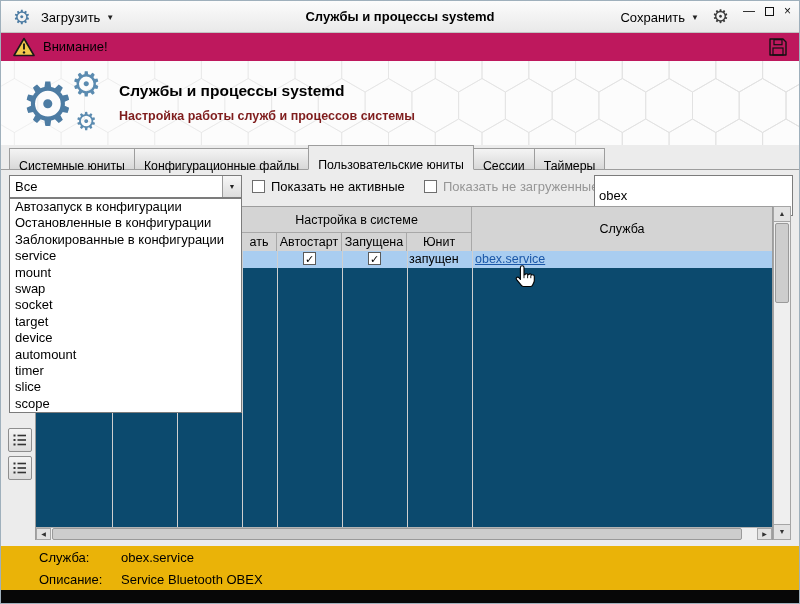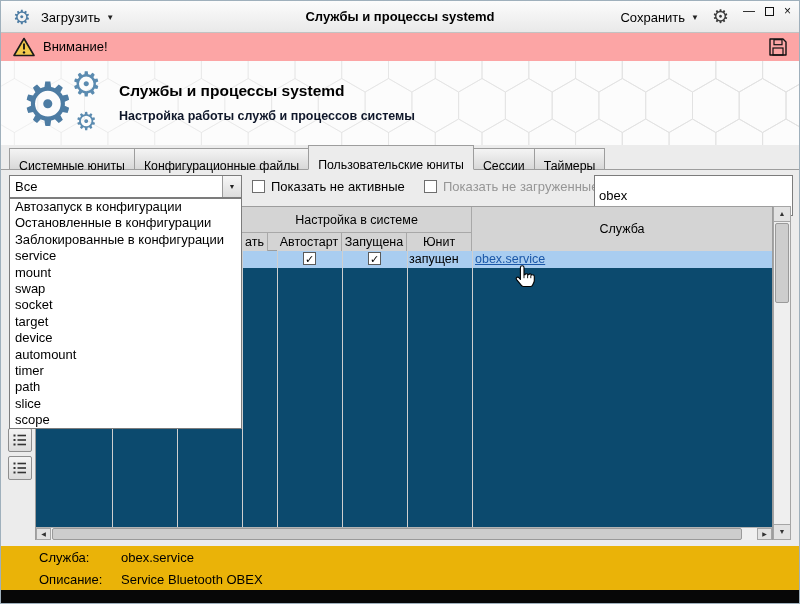--- a/index.html
+++ b/index.html
@@ -17,34 +17,34 @@
   .tb-title { position:absolute; left:0; top:0; width:100%; height:32px; text-align:center;
               line-height:32px; font-weight:bold; font-size:13px; pointer-events:none; }
   .tb-save { position:absolute; right:100px; top:0; height:32px; display:flex; align-items:center; gap:6px; font-size:13px; }
   .tb-settings { position:absolute; right:70px; top:6px; font-size:19px; line-height:20px; color:#3a3a3a; }
   .win-controls { position:absolute; right:8px; top:4px; display:flex; gap:10px; align-items:center; }
   .win-btn { font-size:12px; line-height:12px; color:#111; }
   .max-box { display:inline-block; width:9px; height:9px; border:1px solid #111; }
 
   
   .warnbar { position:absolute; left:0; top:32px; width:100%; height:38px;
-             background:#fca5a5; border-bottom:1px solid #cdc98b; }
+             background:#be185d; border-bottom:1px solid #cdc98b; }
   .warn-icon { position:absolute; left:12px; top:4px; }
   .warn-text { position:absolute; left:42px; top:0; line-height:27px; font-size:13px; }
   .warn-save { position:absolute; right:10px; top:3px; }
 
   
   .banner { position:absolute; left:0; top:60px; width:100%; height:84px; background:#fcfcfc; overflow:hidden; }
   .banner svg.hex { position:absolute; left:0; top:0; }
   .gear { position:absolute; color:#4d7ca3; z-index:2; }
   .gear-big { left:20px; top:14px; font-size:60px; line-height:60px; }
   .gear-med { left:70px; top:6px; font-size:34px; line-height:34px; color:#5b8bb0; }
   .gear-small { left:74px; top:48px; font-size:25px; line-height:25px; color:#5b8bb0; }
   .banner-title { position:absolute; left:118px; top:21px; font-size:15.5px; font-weight:bold; z-index:2; }
-  .banner-sub { position:absolute; left:118px; top:48px; font-size:12.5px; font-weight:bold; color:#0f172a; z-index:2; }
+  .banner-sub { position:absolute; left:118px; top:48px; font-size:12.5px; font-weight:bold; color:#7f1d1d; z-index:2; }
 
   
   .tabbar { position:absolute; left:0; top:144px; width:100%; height:25px; padding-left:8px;
             display:flex; align-items:flex-end; z-index:4; }
   .tab { height:22px; line-height:21px; padding:7px 9px; font-size:12.3px; white-space:nowrap;
          background:linear-gradient(#f4f4f4,#d8d8d8); border:1px solid #9d9d9d; margin-right:-1px; position:relative; }
   .tab.active { height:25px; line-height:24px; background:#ececec; border-bottom:1px solid #ececec; z-index:6; }
 
   
   .content { position:absolute; left:0; top:168px; width:100%; height:377px;
@@ -73,21 +73,21 @@
 
   
   .table { position:absolute; left:34px; top:36px; width:738px; height:334px;
            background:#0c4a6e; border:1px solid #9d9d9d; }
   .thead-bg { position:absolute; left:0; top:0; width:100%; height:44px; background:#d4d4d4;
               border-bottom:1px solid #9d9d9d; }
   .th { position:absolute; background:#d4d4d4; border-right:1px solid #a8a8a8; font-size:12.5px;
         display:flex; align-items:center; justify-content:center; white-space:nowrap; overflow:hidden; }
   .th-group { left:206px; top:0; width:230px; height:26px; border-bottom:1px solid #a8a8a8; }
   .th-service { left:436px; top:0; width:300px; height:44px; border-right:none; }
-  .th-partial { left:206px; top:26px; width:26px; height:18px; }
+  .th-partial { left:206px; top:26px; width:35px; height:18px; }
   .th-autostart { left:241px; top:26px; width:65px; height:18px; }
   .th-running { left:306px; top:26px; width:65px; height:18px; }
   .th-unit { left:371px; top:26px; width:65px; height:18px; }
 
   .row-selected { position:absolute; left:0; top:44px; width:736px; height:17px; background:#a9cdf0; }
   .rcheck { position:absolute; top:1px; width:13px; height:13px; background:#fff; border:1px solid #5a5a5a;
             font-size:11px; line-height:12px; text-align:center; }
   .rcheck1 { left:267px; } .rcheck2 { left:332px; }
   .r-state { position:absolute; left:373px; top:0; line-height:17px; font-size:12.5px; }
   .r-link { position:absolute; left:439px; top:0; line-height:17px; font-size:12.5px;
@@ -333,21 +333,20 @@
       <div class="ddl-item">Остановленные в конфигурации</div>
       <div class="ddl-item">Заблокированные в конфигурации</div>
       <div class="ddl-item">service</div>
       <div class="ddl-item">mount</div>
       <div class="ddl-item">swap</div>
       <div class="ddl-item">socket</div>
       <div class="ddl-item">target</div>
       <div class="ddl-item">device</div>
       <div class="ddl-item">automount</div>
       <div class="ddl-item">timer</div>
-      <div class="ddl-item">path</div>
       <div class="ddl-item">slice</div>
       <div class="ddl-item">scope</div>
     </div>
 
     <span class="cursor-hand">
       <svg width="24" height="26" viewBox="0 0 24 26">
         <path d="M9.2 1.8c1 0 1.8.8 1.8 1.8v7.2h.9c.2-.6.8-1 1.5-1 .7 0 1.3.4 1.5 1h.7c.2-.5.8-.9 1.4-.9.8 0 1.4.5 1.6 1.2.3-.2.6-.3 1-.3.9 0 1.7.7 1.7 1.7v4.1c0 .7-.2 1.4-.5 2l-1.3 2.6c-.4.8-1.2 1.3-2.1 1.3h-6.9c-.7 0-1.4-.3-1.9-.9l-5-6c-.5-.6-.5-1.6.1-2.1.6-.6 1.6-.5 2.1.1l1.6 1.9V3.6c0-1 .8-1.8 1.8-1.8z" fill="#ffffff" stroke="#000" stroke-width="1.1" stroke-linejoin="round"></path>
         <path d="M11 11v3.2 M14.6 11v3.2 M17.8 11.2v3" stroke="#000" stroke-width="0.9" fill="none"></path>
       </svg>
     </span>

